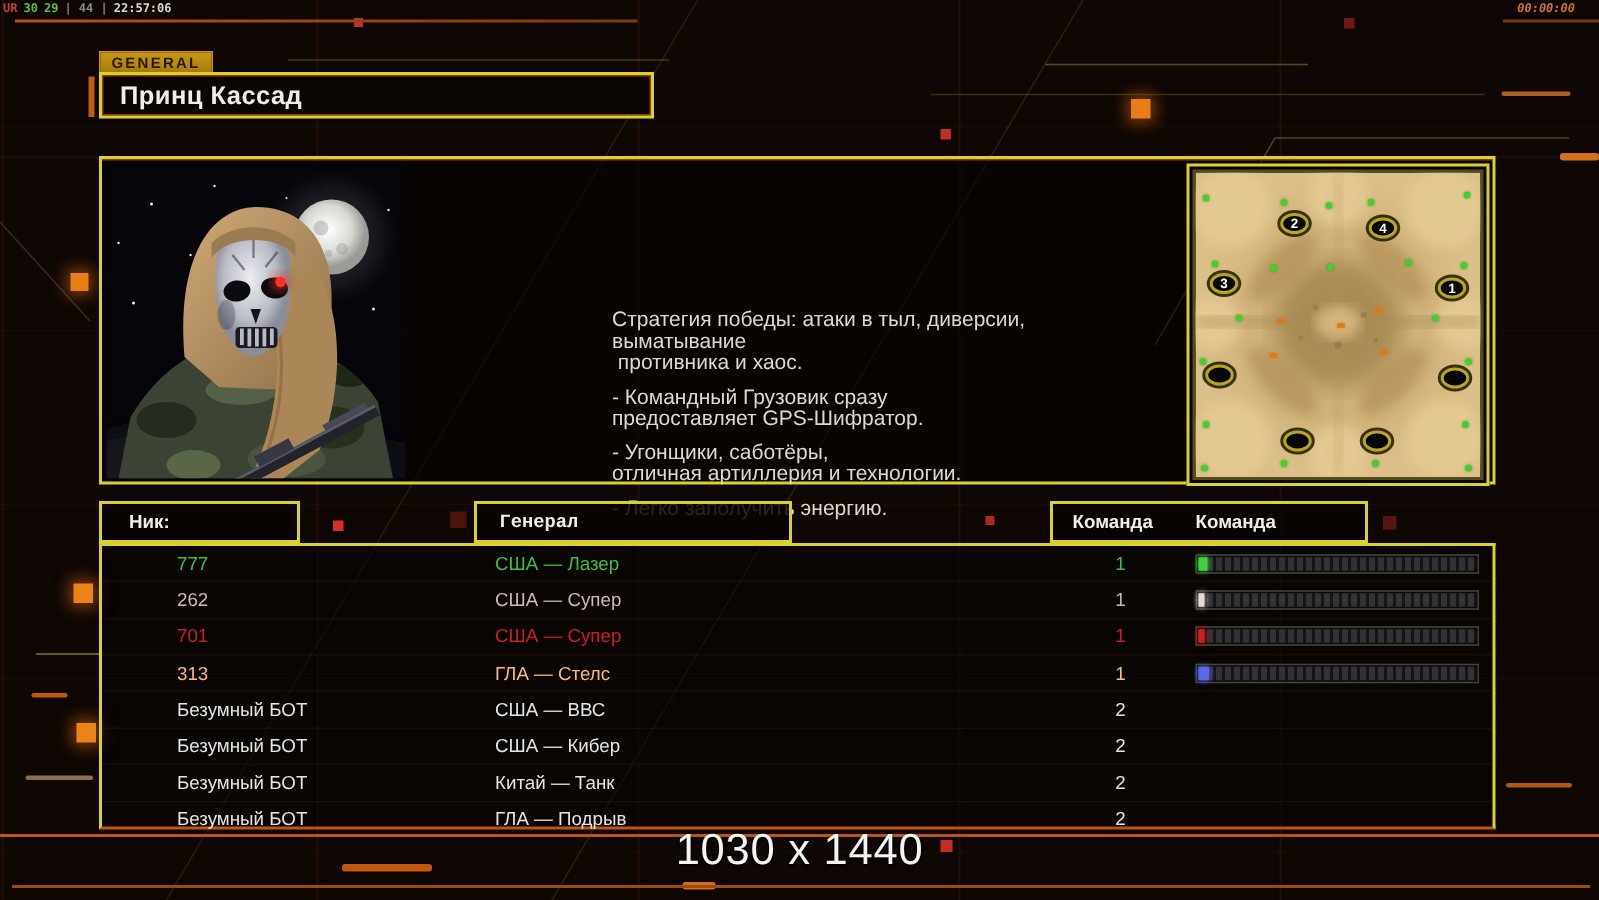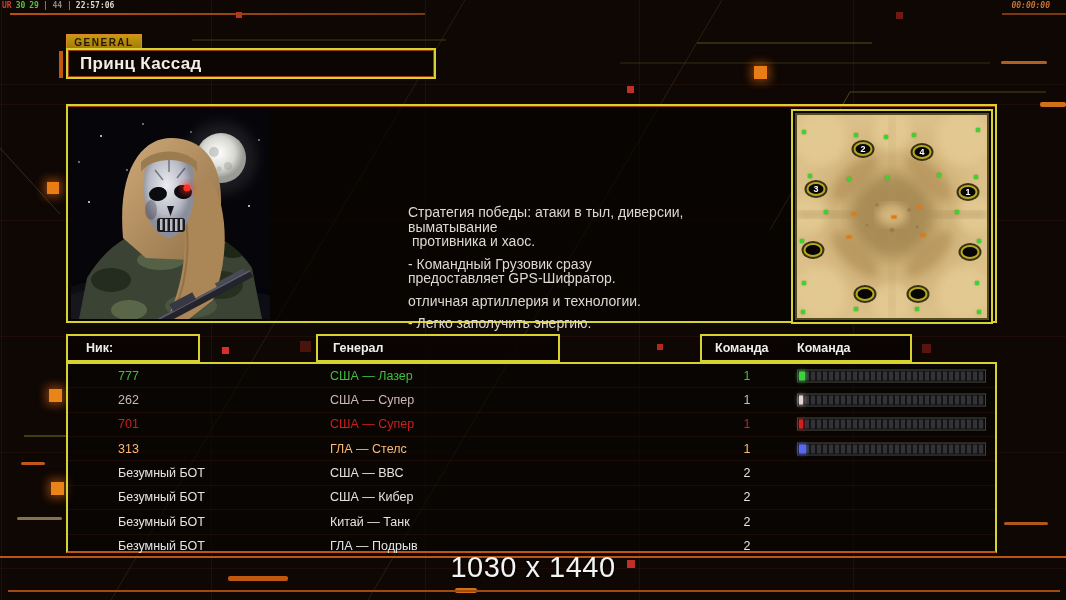--- a/index.html
+++ b/index.html
@@ -55,21 +55,21 @@
   .gdot{position:absolute;width:4px;height:4px;background:#3ed22e;border-radius:1px;
     box-shadow:0 0 2px #2a9a18;transform:translate(-50%,-50%);}
   .omark{position:absolute;width:5px;height:3px;background:#e07818;transform:translate(-50%,-50%);
     box-shadow:0 0 2px rgba(224,120,24,.8);}
 
   
   .hdr{position:absolute;top:334px;height:28px;box-sizing:border-box;border:2px solid #d8d22c;
     background:rgba(8,4,2,.85);color:#eeeeea;font-size:12.5px;font-weight:bold;}
   .hdr span{position:absolute;top:50%;transform:translateY(-50%);}
   .hdr-nick{left:66px;width:134px;}
-  .hdr-general{left:316px;width:244px;}
+  .hdr-general{left:316px;width:212px;font-family:Liberation Mono, monospace;}
   .hdr-team{left:700px;width:212px;}
 
   
   .tbody{position:absolute;left:66px;top:362px;width:931px;height:191px;box-sizing:border-box;
     border:2px solid #d8d22c;border-bottom-color:#c05410;background:rgba(6,3,2,.55);}
   .row{position:relative;height:23.37px;font-size:12.5px;}
   .row + .row{border-top:1px solid rgba(150,60,25,.14);}
   .cell{position:absolute;top:50%;transform:translateY(-50%);white-space:nowrap;}
   .cell.nick{left:14px;margin-left:36px;}
   .cell.general{left:262px;}
@@ -225,20 +225,21 @@
       </svg>
     </div>
 
     <div class="strategy" id="strategy">
         <div class="sline">Стратегия победы: атаки в тыл, диверсии, выматывание</div>
         <div class="sline"> противника и хаос.</div>
         <div class="sline gap"></div>
         <div class="sline">- Командный Грузовик сразу</div>
         <div class="sline">предоставляет GPS-Шифратор.</div>
         <div class="sline gap"></div>
+        <div class="sline">- Угонщики, саботёры,</div>
         <div class="sline">отличная артиллерия и технологии.</div>
         <div class="sline gap"></div>
         <div class="sline">- Легко заполучить энергию.</div>
       </div>
   </div>
 
   <div class="minimap-box">
     <div class="map-area" id="map-area">
       <svg width="190" height="203" viewBox="0 0 190 203">
         <defs>

